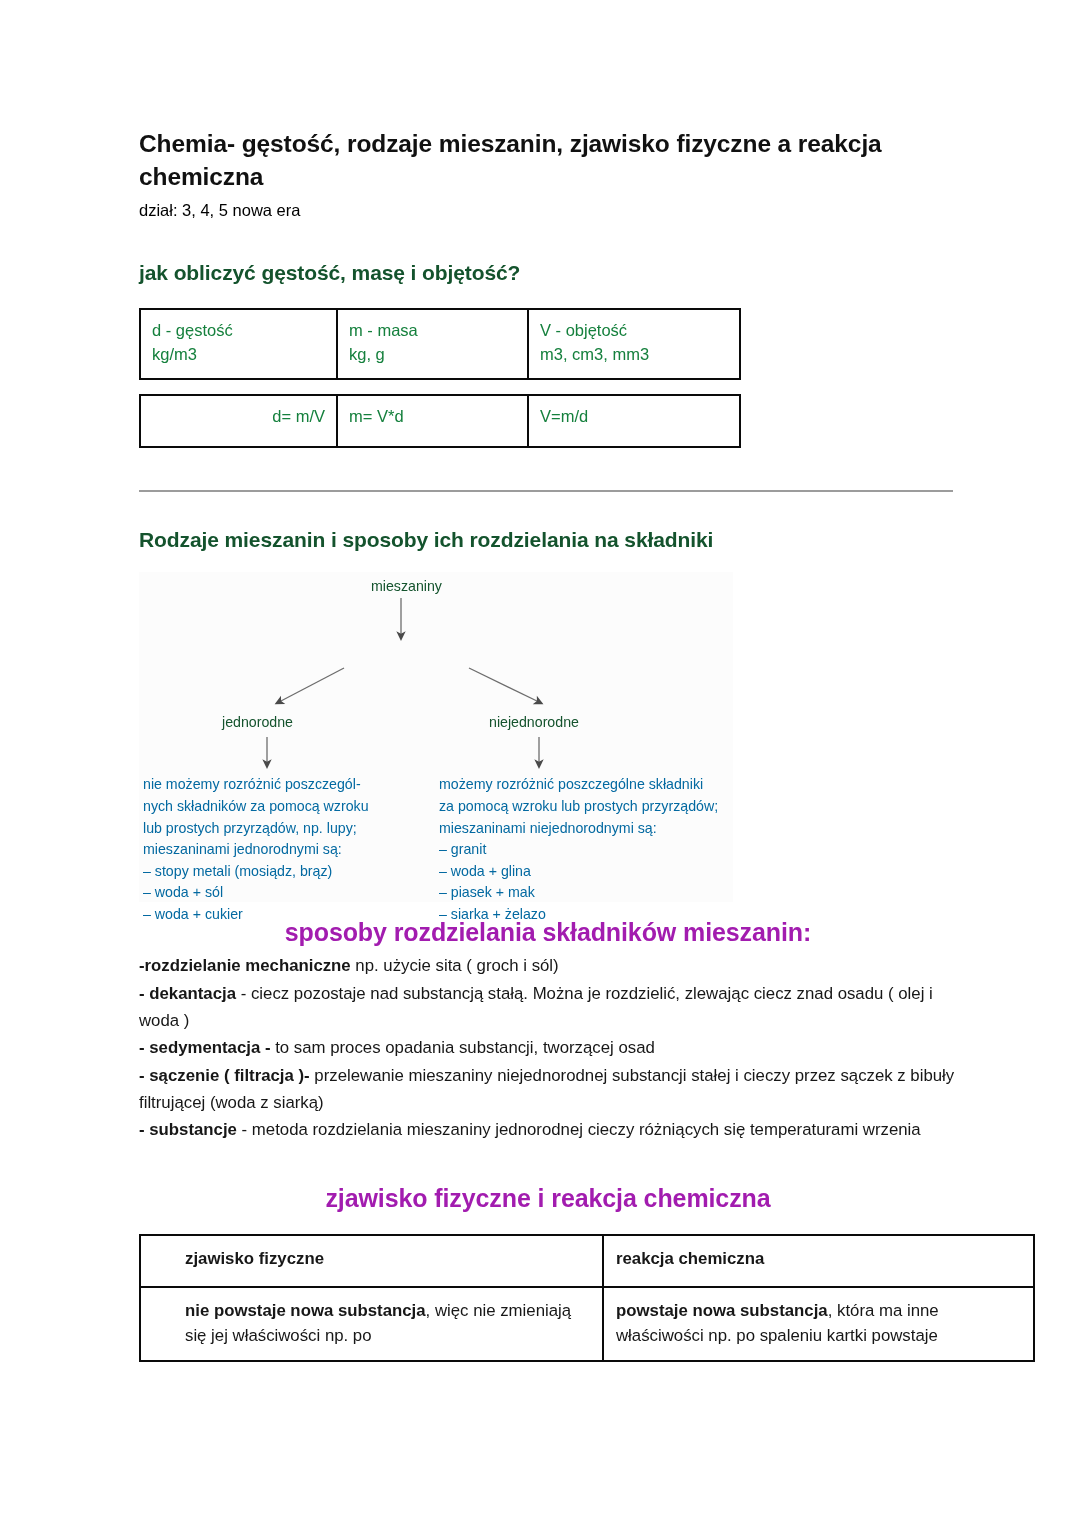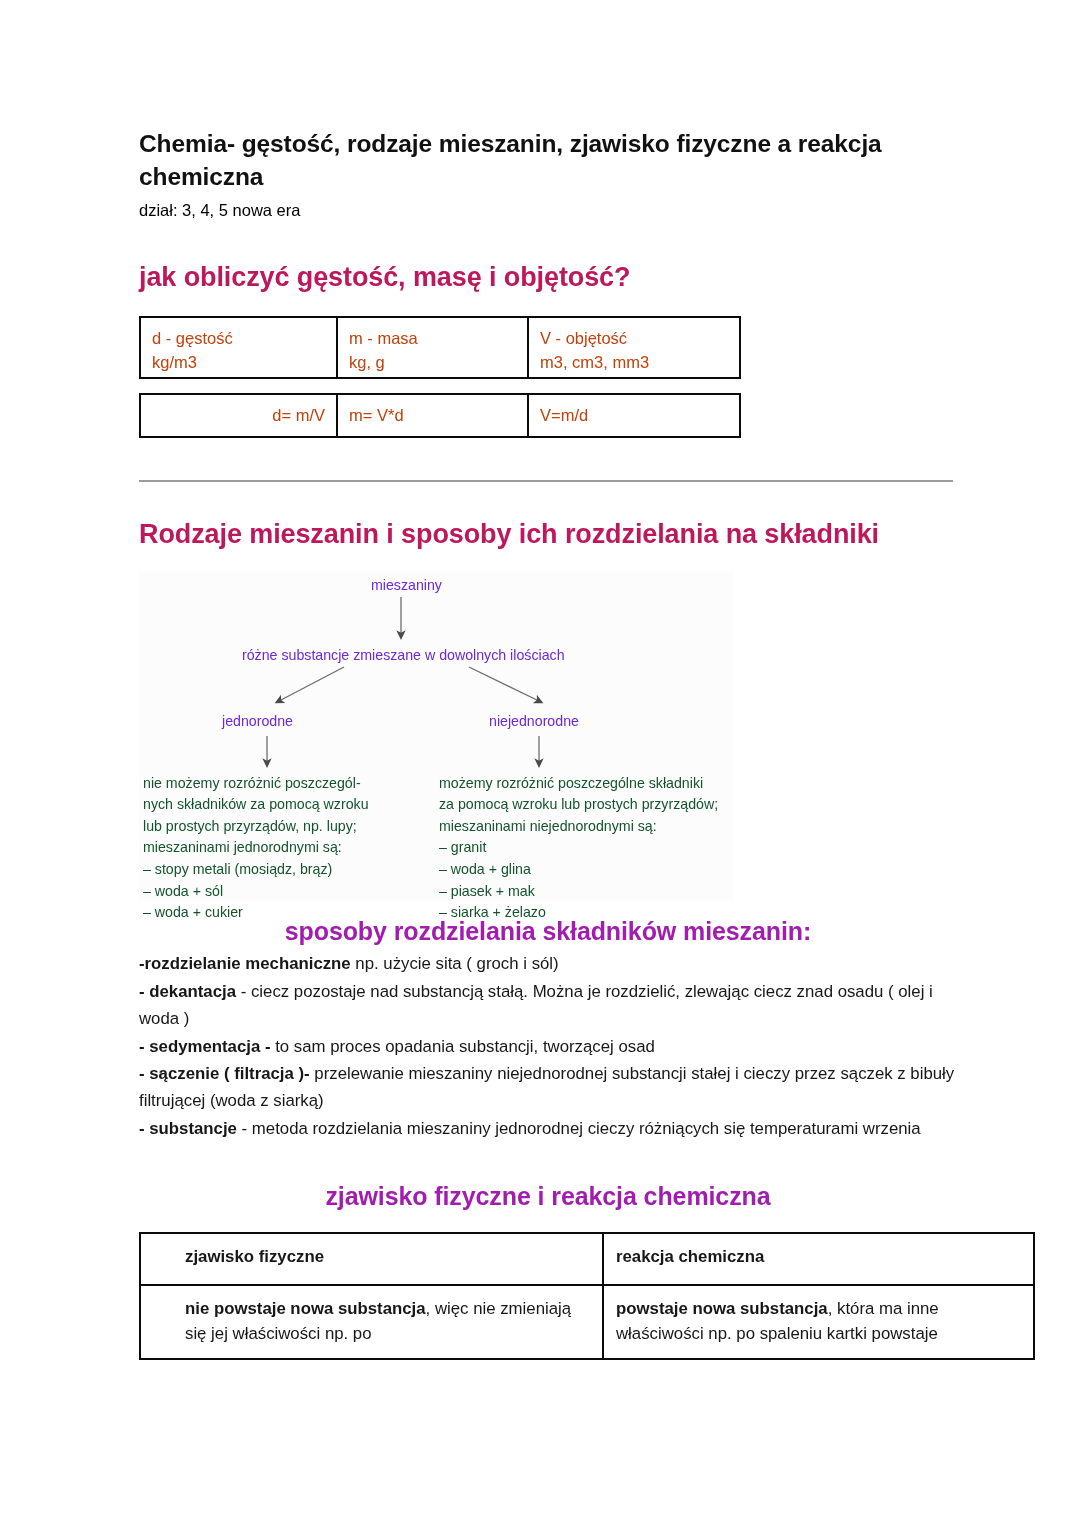--- a/index.html
+++ b/index.html
@@ -39,41 +39,41 @@
     color: #111;
   }
   .doc-subtitle {
     font-size: 16.5px;
     font-weight: normal;
     line-height: 1.5;
     margin: 5px 0 0 0;
     color: #000000;
   }
   .section-h {
-    font-size: 27px;
+    font-size: 21px;
     font-weight: bold;
     line-height: 1.35;
     margin: 0;
-    color: #be185d;
+    color: #14532d;
     letter-spacing: -0.1px;
   }
 
   
   .grid-table {
     border-collapse: collapse;
     table-layout: fixed;
     border: 2.2px solid #0a0a0a;
   }
   .grid-table td {
     border: 2.2px solid #0a0a0a;
-    padding: 9px 11px 2px 11px;
+    padding: 9px 11px 11px 11px;
     font-size: 16.5px;
     line-height: 1.45;
     vertical-align: top;
-    color: #c2410c;
+    color: #15803d;
   }
   .tbl-density { width: 528px; }
   .tbl-density td.c1 { width: 173px; }
   .tbl-density td.c2 { width: 167px; }
   .tbl-density td.c3 { width: 188px; }
 
   .tbl-formula { width: 528px; margin-top: 14px; }
   .tbl-formula td { height: 30px; vertical-align: top; }
   .tbl-formula td.c1 { width: 173px; text-align: right; }
   .tbl-formula td.c2 { width: 167px; }
@@ -97,31 +97,31 @@
     height: 330px;
     margin-top: 18px;
     background: #fcfcfc;
     color: #4a4a4a;
     font-size: 14.2px;
     line-height: 1.46;
   }
   .diagram-wrap .dg-label {
     position: absolute;
     white-space: nowrap;
-    color: #6d28d9;
+    color: #14532d;
   }
   .dg-root    { left: 232px; top: 4px; }
   .dg-mix     { left: 103px; top: 74px; }
   .dg-homo    { left: 83px;  top: 140px; }
   .dg-hetero  { left: 350px; top: 140px; }
 
   .dg-block {
     position: absolute;
     white-space: pre-line;
-    color: #14532d;
+    color: #0369a1;
     font-size: 14.2px;
     line-height: 1.52;
   }
   .dg-block-left  { left: 4px;   top: 202px; width: 290px; }
   .dg-block-right { left: 300px; top: 202px; width: 300px; }
 
   .diagram-svg {
     position: absolute;
     left: 0; top: 0;
     width: 594px;
@@ -225,21 +225,20 @@
         <line x1="205" y1="96" x2="140" y2="130" stroke="#6d6d6d" stroke-width="1.3" marker-end="url(#arr)"></line>
 
         <line x1="330" y1="96" x2="400" y2="130" stroke="#6d6d6d" stroke-width="1.3" marker-end="url(#arr)"></line>
 
         <line x1="128" y1="165" x2="128" y2="192" stroke="#6d6d6d" stroke-width="1.3" marker-end="url(#arr)"></line>
 
         <line x1="400" y1="165" x2="400" y2="192" stroke="#6d6d6d" stroke-width="1.3" marker-end="url(#arr)"></line>
       </svg>
 
       <span class="dg-label dg-root">mieszaniny</span>
-      <span class="dg-label dg-mix">różne substancje zmieszane w dowolnych ilościach</span>
       <span class="dg-label dg-homo">jednorodne</span>
       <span class="dg-label dg-hetero">niejednorodne</span>
 
       <div class="dg-block dg-block-left">nie możemy rozróżnić poszczegól-
 nych składników za pomocą wzroku
 lub prostych przyrządów, np. lupy;
 mieszaninami jednorodnymi są:
 – stopy metali (mosiądz, brąz)
 – woda + sól
 – woda + cukier</div>

